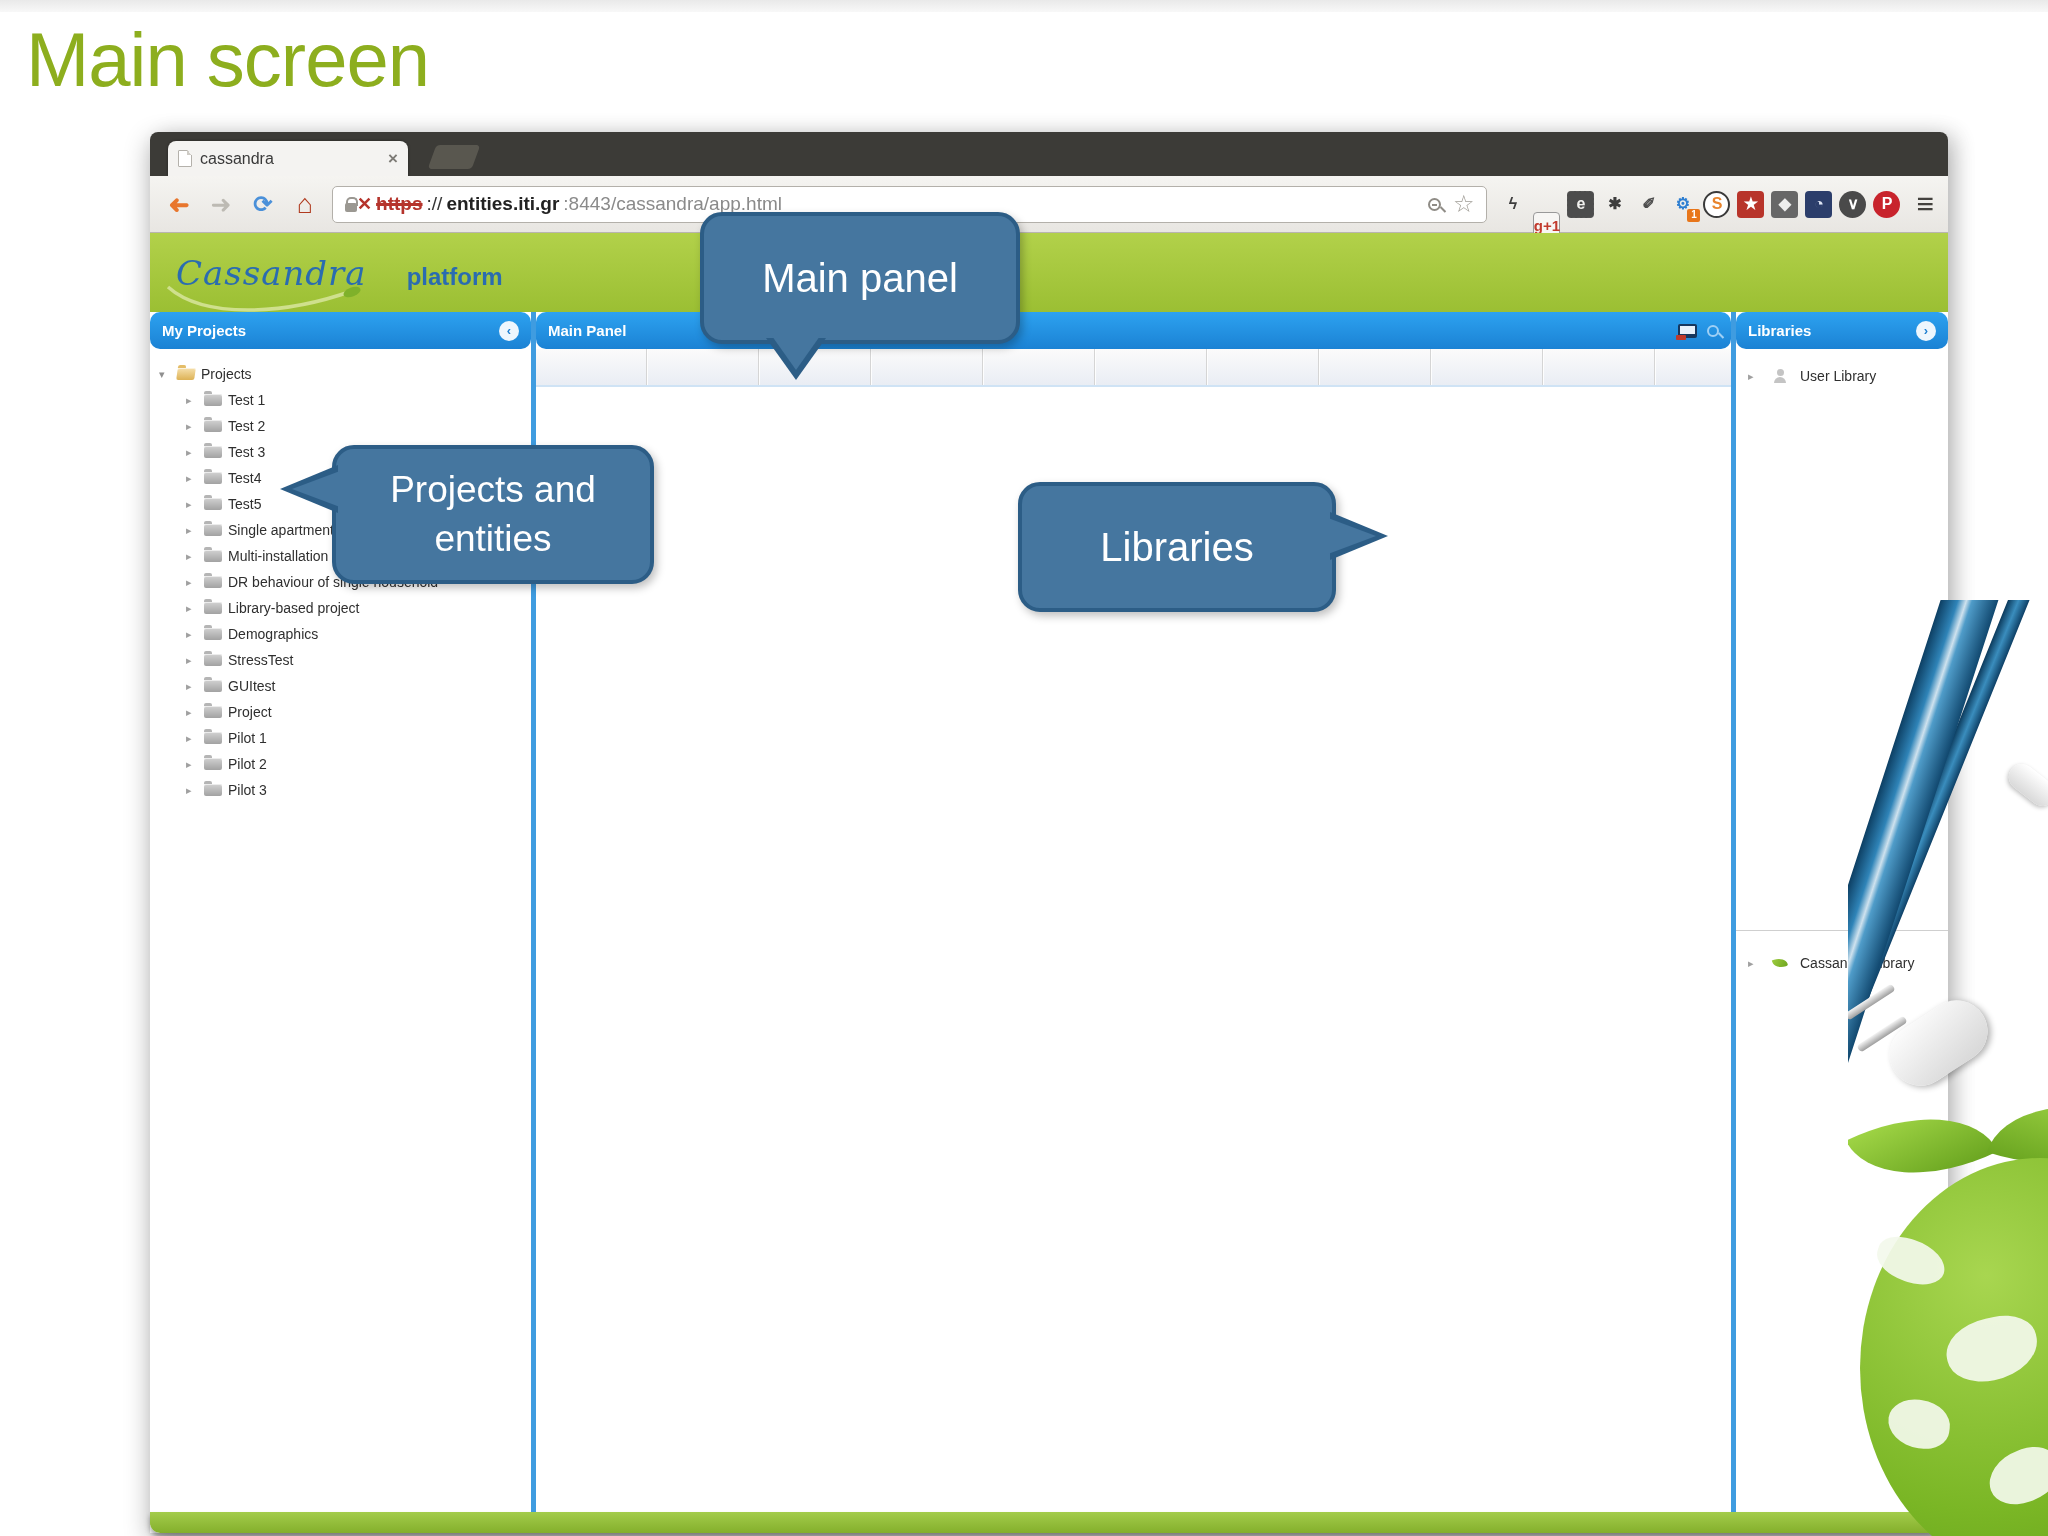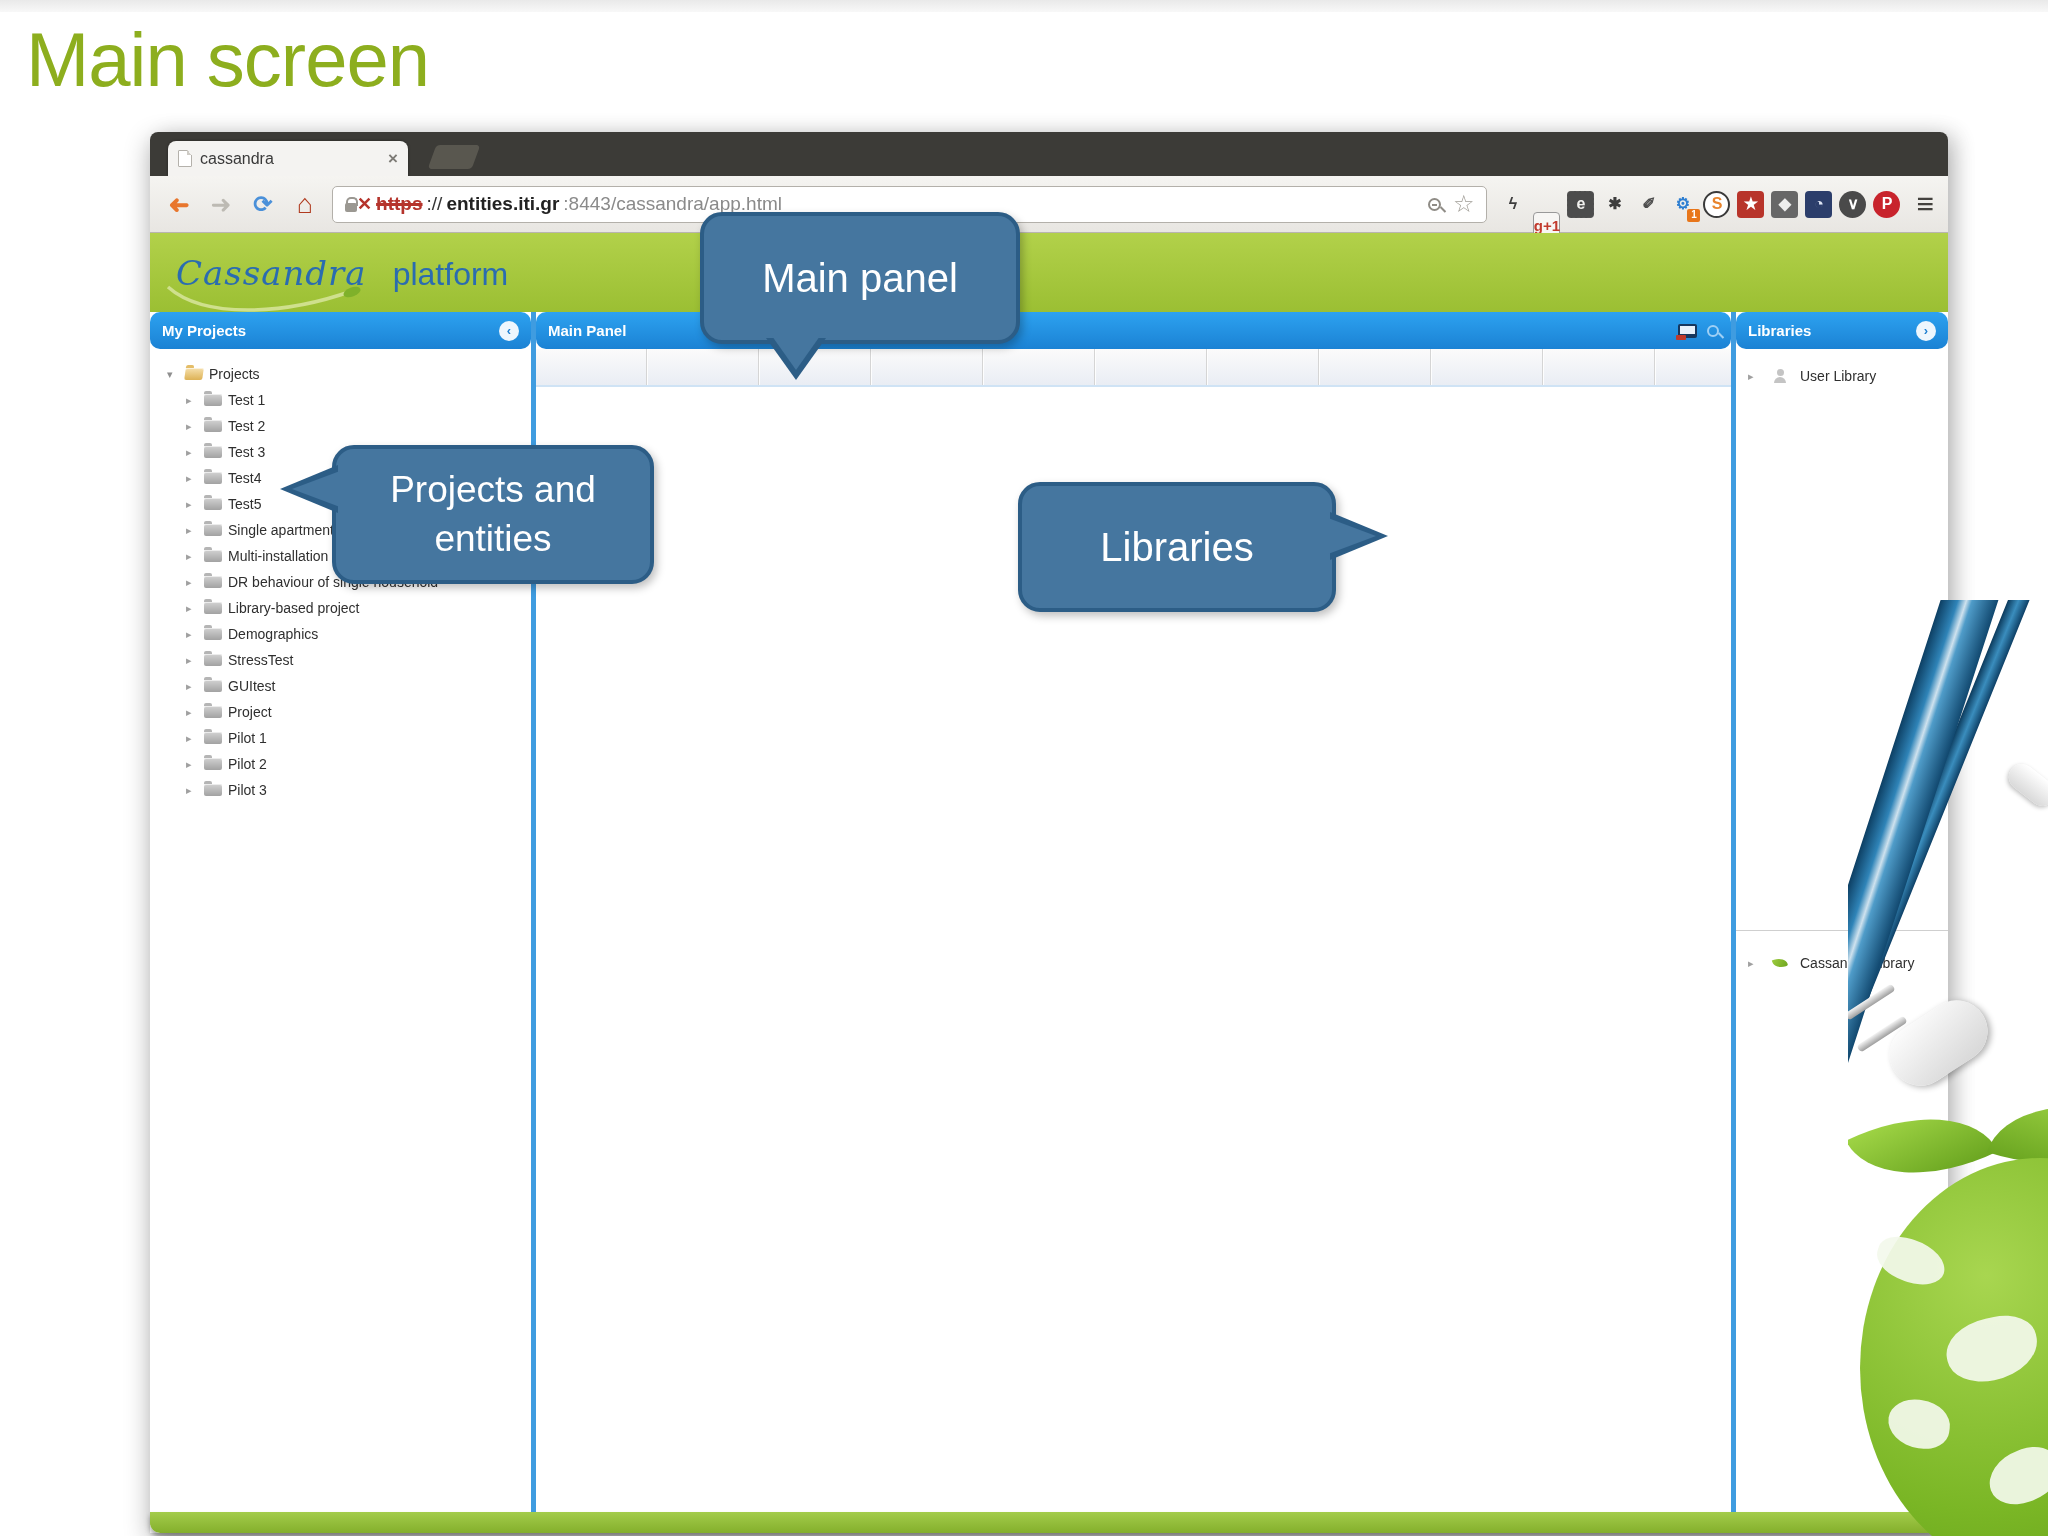--- a/index.html
+++ b/index.html
@@ -60,21 +60,21 @@
   .ext .badge { position:absolute; right:-4px; bottom:-4px; width:13px; height:13px; background:#e8761a;
       color:#fff; font-size:10px; font-style:normal; display:flex; align-items:center; justify-content:center; border-radius:2px; }
   .menu-btn { font-size:30px; color:#44423e; font-weight:bold; margin-left:4px; }
 
   
   .appbar { position:absolute; left:0; top:101px; width:100%; height:79px;
       background:linear-gradient(#b2d14a,#9bbf33); display:flex; align-items:center; }
   .brand { margin-left:26px; display:flex; align-items:baseline; position:relative; }
   .brand-name { font-family:"DejaVu Serif", serif; font-style:italic; font-size:34px; color:#2a6cb0; letter-spacing:1px; }
   .brand-swirl { position:absolute; left:-12px; top:30px; }
-  .brand-tagline { font-size:32px; font-weight:normal; color:#2a6cb0; margin-left:26px; }
+  .brand-tagline { font-size:24px; font-weight:bold; color:#2a6cb0; margin-left:40px; }
 
   
   .workspace { position:absolute; left:0; top:180px; width:100%; height:1200px; background:#fff; }
   .v-div { position:absolute; top:0; bottom:0; width:5px; background:#3f9ce0; }
   .v-div.d1 { left:381px; } .v-div.d2 { left:1581px; }
   .panel { position:absolute; top:0; bottom:0; background:#fff; }
   .panel-left { left:0; width:381px; }
   .panel-main { left:386px; width:1195px; }
   .panel-right { left:1586px; width:212px; }
 
@@ -88,21 +88,21 @@
   .hdr-book::before { content:""; position:absolute; left:2px; top:2px; right:2px; bottom:4px; background:#e9f1fa; }
   .hdr-book::after { content:""; position:absolute; left:-2px; bottom:-2px; width:10px; height:5px; background:#c0392b; border-radius:1px; }
   .hdr-mag { width:12px; height:12px; border:2px solid #9fd0f5; border-radius:50%; position:relative; }
   .hdr-mag::after { content:""; position:absolute; right:-5px; bottom:-4px; width:2px; height:7px; background:#9fd0f5; transform:rotate(-45deg); }
 
   .panel-body { position:absolute; left:0; top:37px; right:0; bottom:0; background:#fff; }
 
   
   .tree { padding-top:12px; font-size:14px; color:#2f2f2f; }
   .tree-row { display:flex; align-items:center; height:26px; gap:6px; padding-left:36px; }
-  .tree-row.root { padding-left:17px; }
+  .tree-row.root { padding-left:9px; }
   .caret { width:12px; color:#8f8f8f; font-size:11px; }
   .caret.down::before { content:"▾"; }
   .caret.right::before { content:"▸"; color:#a0a0a0; }
   .folder { width:18px; height:12px; background:linear-gradient(#d2d2d2,#a2a2a2); border-radius:2px;
       position:relative; box-shadow:inset 0 1px 0 rgba(255,255,255,.6); flex:none; }
   .folder::before { content:""; position:absolute; top:-3px; left:0; width:8px; height:3px;
       background:#b5b5b5; border-radius:2px 2px 0 0; }
   .folder.open { background:linear-gradient(#f6e0ac,#ddb255); transform:skewX(-8deg); }
   .folder.open::before { background:#e4bd68; }
 

